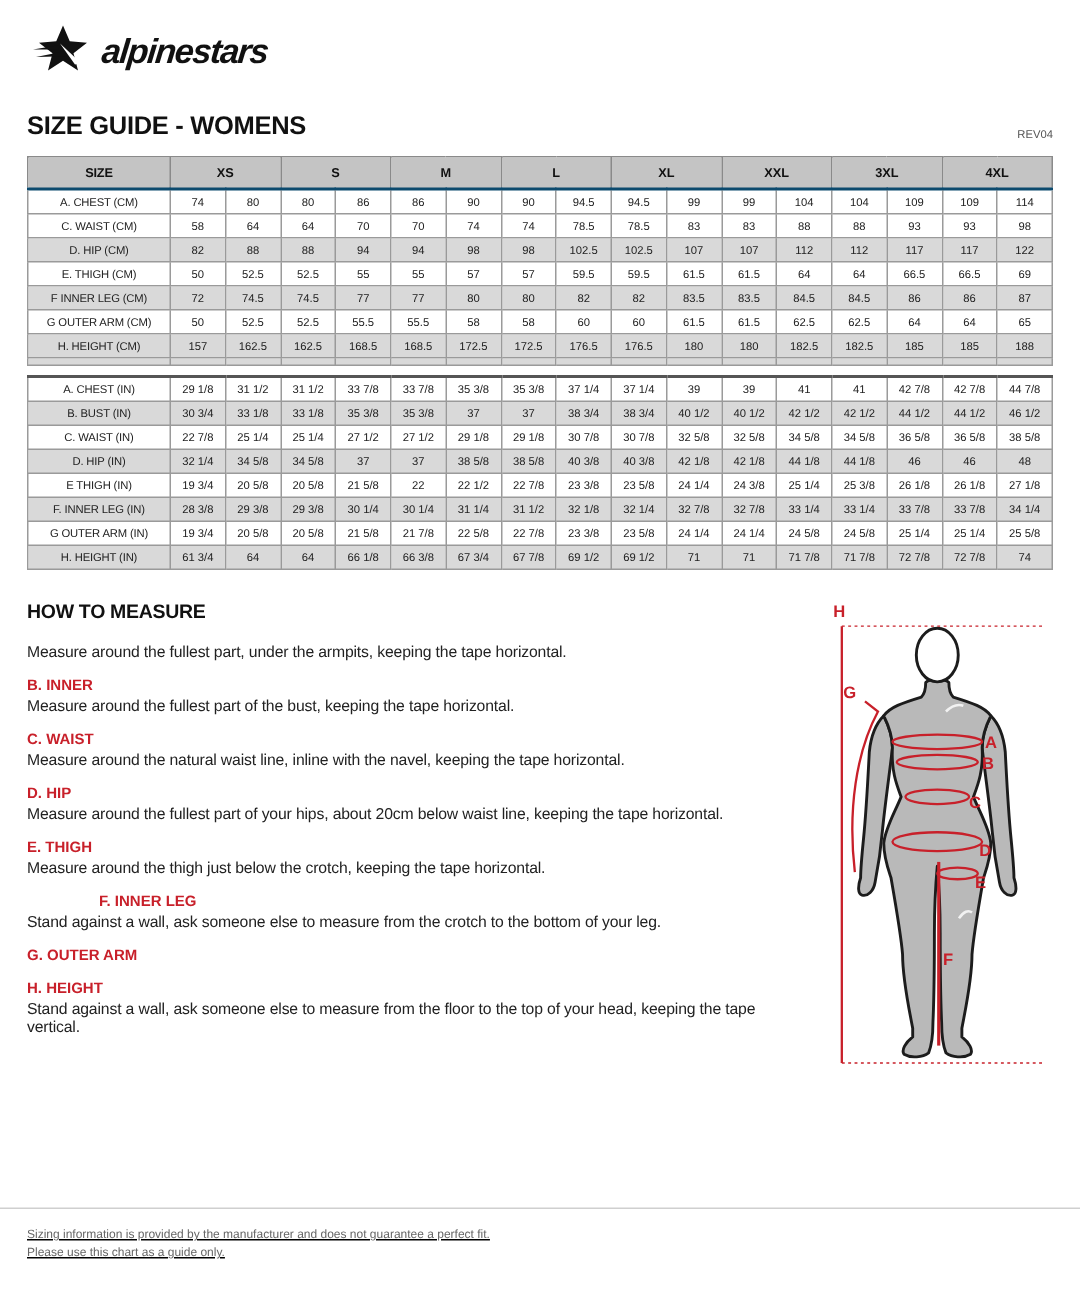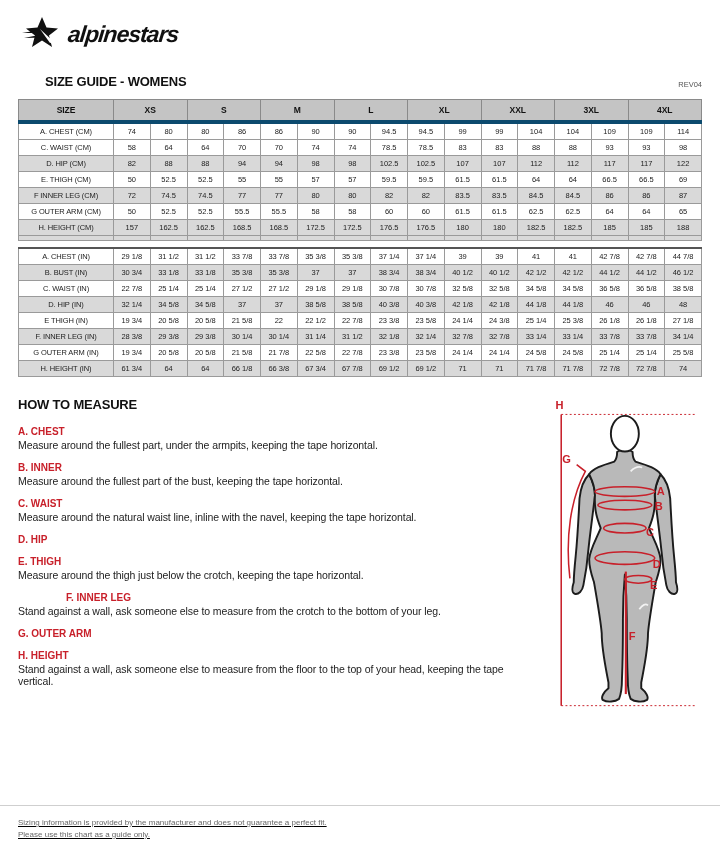--- a/index.html
+++ b/index.html
@@ -6,36 +6,36 @@
   body{
     width:720px;height:864px;background:#fff;position:relative;
     font-family:"Liberation Sans",sans-serif;color:#000;overflow:hidden;
   }
   .page{padding:0 18px;position:relative;}
 
   
   .brand{display:flex;align-items:center;gap:4px;margin:14px 0 0 2px;height:40px;}
   .brand-text{font-style:italic;font-weight:bold;font-size:23px;letter-spacing:-1px;transform:skewX(-6deg);color:#111;}
   .title-row{display:flex;justify-content:space-between;align-items:flex-end;margin-top:20px;}
-  .page-title{font-size:13px;letter-spacing:-0.2px;color:#111;margin-left:27px;}
+  .page-title{font-size:17px;letter-spacing:-0.2px;color:#111;}
   .page-title .t-prefix{font-weight:600;}
   .page-title .t-bold{font-weight:800;}
   .rev{font-size:7.5px;color:#555;}
 
   
   table.size-table{width:684px;border-collapse:collapse;table-layout:fixed;margin-top:10px;}
   table.size-table th,table.size-table td{
     border:1px solid #9a9a9a;height:15px;padding:0 2px;
     font-size:7.5px;text-align:center;color:#222;overflow:hidden;white-space:nowrap;
   }
   table.size-table thead th{
     background:#c4c4c4;height:20px;font-size:8.5px;font-weight:bold;color:#111;
     border:1px solid #8a8a8a;
   }
-  table.size-table thead tr{border-bottom:4px solid #0c4a6e;border-radius:10px;}
+  table.size-table thead tr{border-bottom:2px solid #0c4a6e;border-radius:10px;}
   th.label-col{text-align:left;padding-left:5px;font-weight:normal;font-size:7.5px;letter-spacing:-0.1px;color:#111;}
   tr.stripe td,tr.stripe th{background:#d9d9d9;}
   tr.plain td,tr.plain th{background:#ffffff;}
   td.grp-end{border-right:1px solid #7d7d7d;}
   tr.spacer-row td,tr.spacer-row th{height:4px;background:#d9d9d9;padding:0;}
   tr.gap-row td,tr.gap-row th{height:6px;border:none;background:#fff;padding:0;}
   tbody#in-body tr:first-child td,tbody#in-body tr:first-child th{border-top:2px solid #555;}
 
   
   .how-to{display:flex;margin-top:20px;}
@@ -435,33 +435,33 @@
           <td class="grp-end">74</td>
         </tr>
       </tbody>
   </table>
 
   <div class="how-to">
     <div class="htm-left">
       <div class="htm-heading">HOW TO MEASURE</div>
       <div id="htm-items">
           <div class="measure-item" style="--acc: #c8202a;">
-            <div class="mi-label" style="color: rgb(200, 32, 42);">A. CHEST</div>
             <div class="mi-text">Measure around the fullest part, under the armpits, keeping the tape horizontal.</div>
           </div>
           <div class="measure-item" style="--acc: #c8202a;">
             <div class="mi-label" style="color: rgb(200, 32, 42);">B. INNER</div>
             <div class="mi-text">Measure around the fullest part of the bust, keeping the tape horizontal.</div>
           </div>
           <div class="measure-item" style="--acc: #c8202a;">
             <div class="mi-label" style="color: rgb(200, 32, 42);">C. WAIST</div>
             <div class="mi-text">Measure around the natural waist line, inline with the navel, keeping the tape horizontal.</div>
           </div>
           <div class="measure-item" style="--acc: #c8202a;">
             <div class="mi-label" style="color: rgb(200, 32, 42);">D. HIP</div>
+            <div class="mi-text">Measure around the fullest part of your hips, about 20cm below waist line, keeping the tape horizontal.</div>
           </div>
           <div class="measure-item" style="--acc: #c8202a;">
             <div class="mi-label" style="color: rgb(200, 32, 42);">E. THIGH</div>
             <div class="mi-text">Measure around the thigh just below the crotch, keeping the tape horizontal.</div>
           </div>
           <div class="measure-item" style="--acc: #c8202a;">
             <div class="mi-label" style="color: rgb(200, 32, 42); padding-left: 48px;">F. INNER LEG</div>
             <div class="mi-text">Stand against a wall, ask someone else to measure from the crotch to the bottom of your leg.</div>
           </div>
           <div class="measure-item" style="--acc: #c8202a;">

